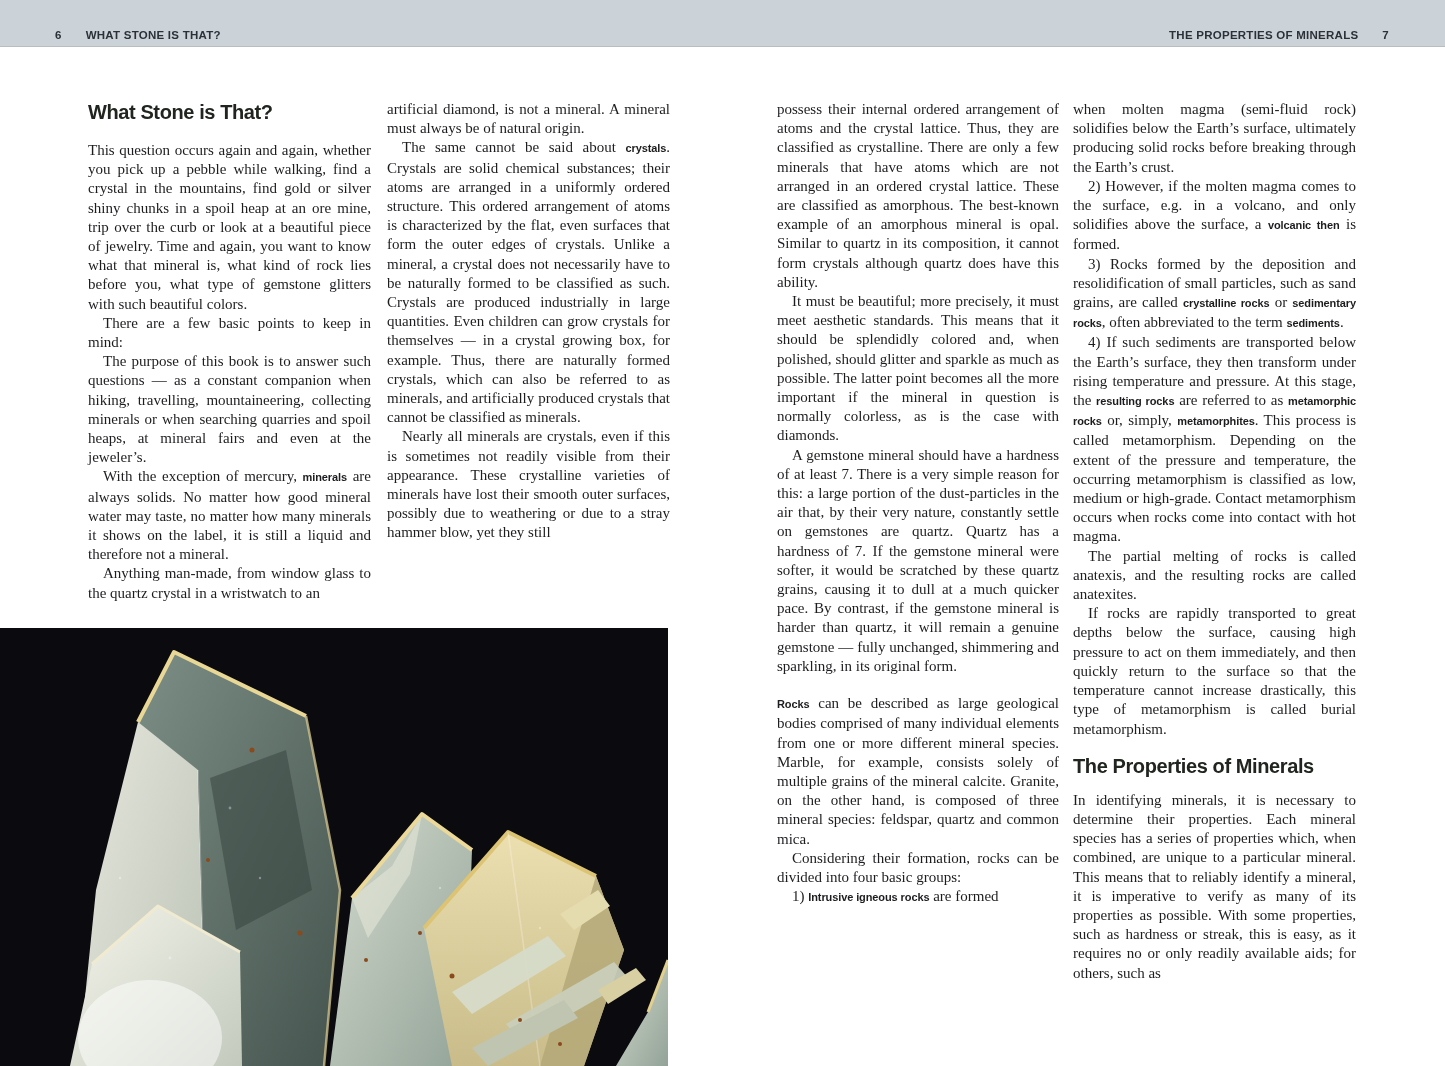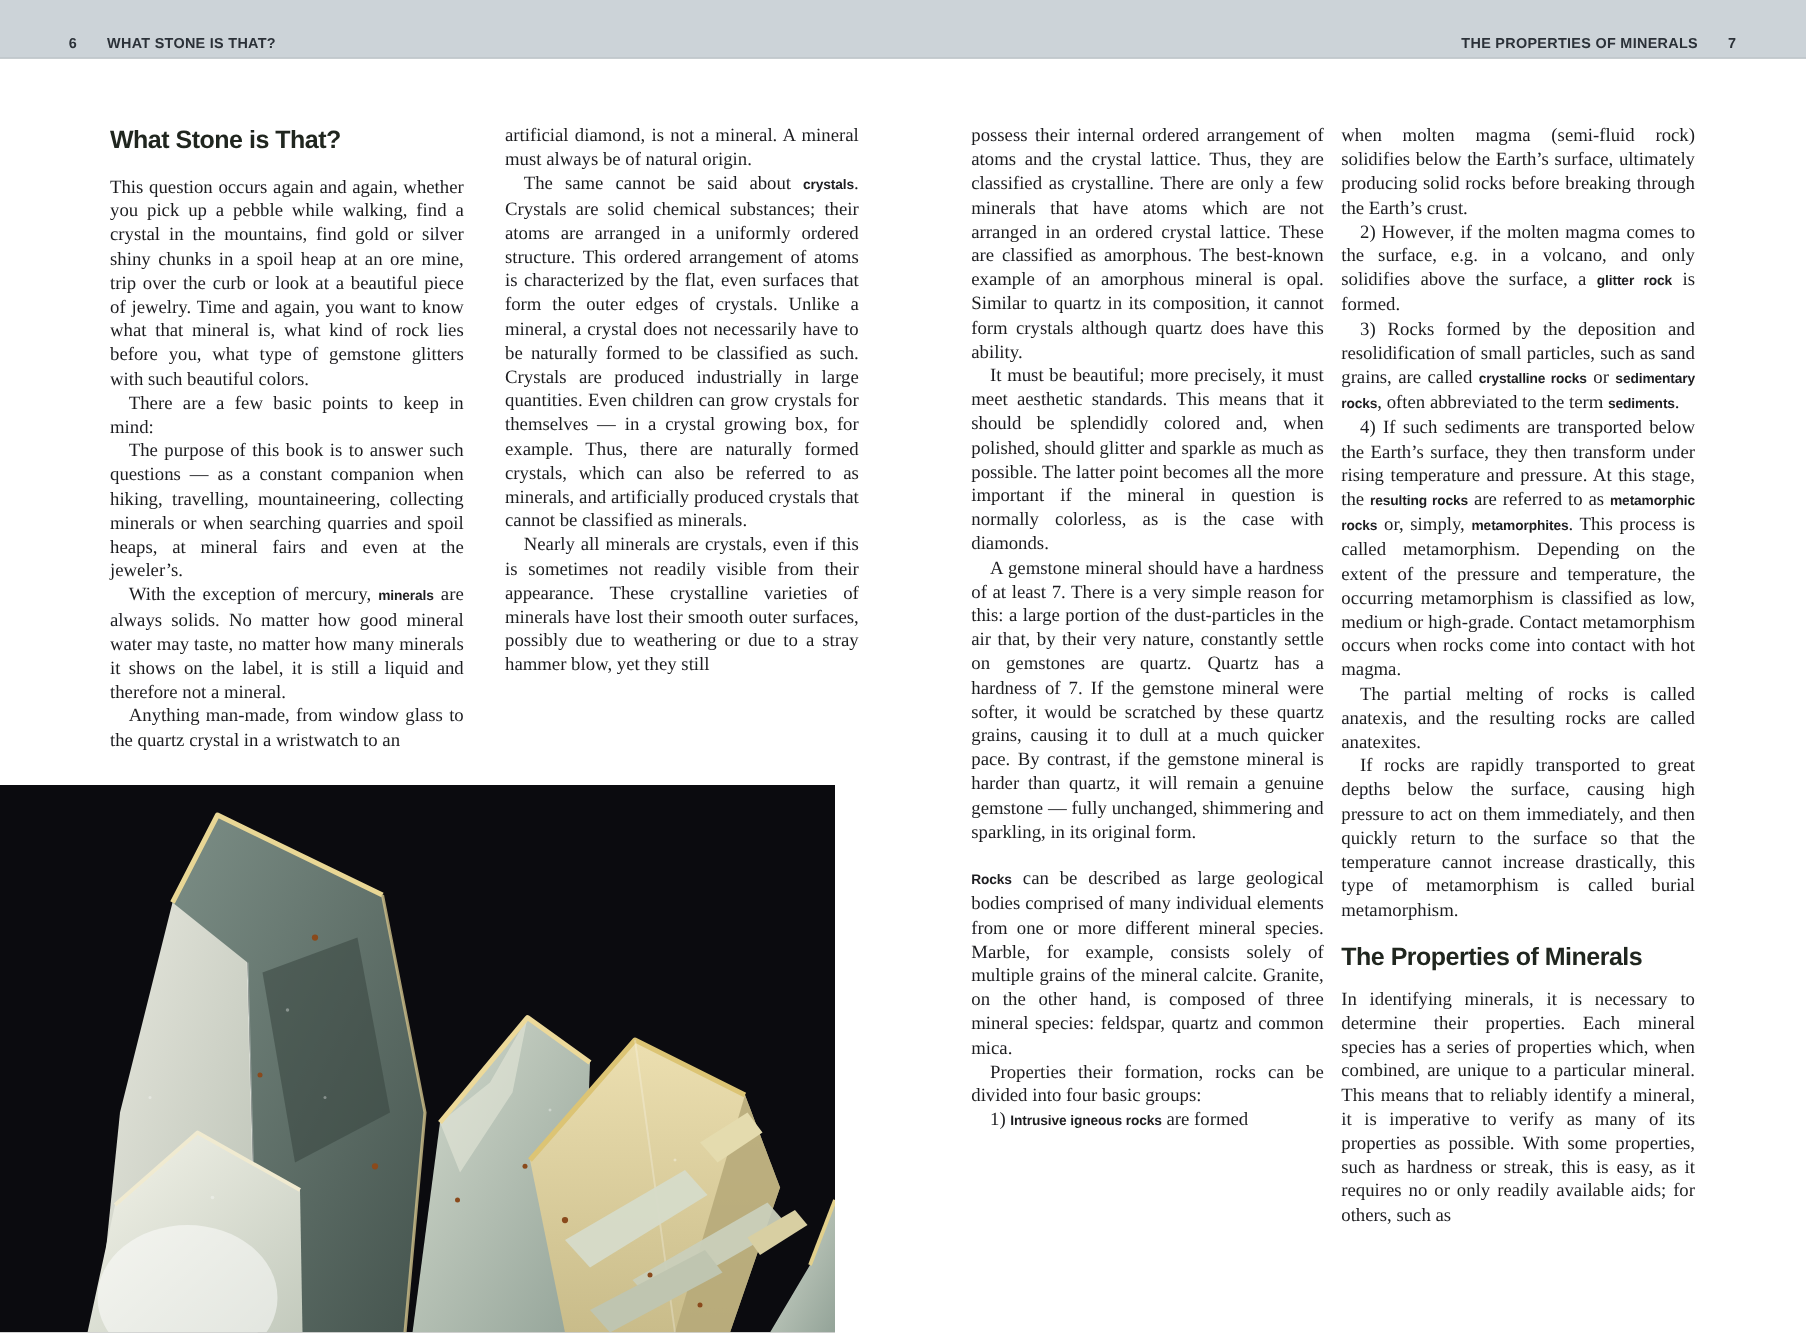--- a/index.html
+++ b/index.html
@@ -25,21 +25,21 @@
   }
   .runhead .grp{display:flex;align-items:baseline;gap:24px;}
   
   .col{
     position:absolute;top:100px;width:283px;
     font-size:15px;line-height:19.2px;
     text-align:justify;
     z-index:1;
   }
   .col-1{left:88px;}
-  .col-2{left:404px;}
+  .col-2{left:387px;}
   .col-3{left:777px;width:282px;}
   .col-4{left:1073px;}
   .col p{margin:0;}
   .col p.indent{text-indent:15px;}
   .col p.space{margin-top:18px;}
   .col-heading{
     font-family:"Liberation Sans", sans-serif;
     font-weight:700;font-size:20px;line-height:24px;
     letter-spacing:-0.4px;color:#20261f;
     margin:0 0 17px 0;text-align:left;
@@ -91,26 +91,26 @@
   <div class="col col-2">
       <p class="">artificial diamond, is not a mineral. A mineral must always be of natural origin.</p>
       <p class="indent">The same cannot be said about <b class="kw">crystals</b>. Crystals are solid chemical substances; their atoms are arranged in a uniformly ordered structure. This ordered arrangement of atoms is characterized by the flat, even surfaces that form the outer edges of crystals. Unlike a mineral, a crystal does not necessarily have to be naturally formed to be classified as such. Crystals are produced industrially in large quantities. Even children can grow crystals for themselves — in a crystal growing box, for example. Thus, there are naturally formed crystals, which can also be referred to as minerals, and artificially produced crystals that cannot be classified as minerals.</p>
       <p class="indent">Nearly all minerals are crystals, even if this is sometimes not readily visible from their appearance. These crystalline varieties of minerals have lost their smooth outer surfaces, possibly due to weathering or due to a stray hammer blow, yet they still</p>
     </div>
   <div class="col col-3">
       <p class="">possess their internal ordered arrangement of atoms and the crystal lattice. Thus, they are classified as crystalline. There are only a few minerals that have atoms which are not arranged in an ordered crystal lattice. These are classified as amorphous. The best-known example of an amorphous mineral is opal. Similar to quartz in its composition, it cannot form crystals although quartz does have this ability.</p>
       <p class="indent">It must be beautiful; more precisely, it must meet aesthetic standards. This means that it should be splendidly colored and, when polished, should glitter and sparkle as much as possible. The latter point becomes all the more important if the mineral in question is normally colorless, as is the case with diamonds.</p>
       <p class="indent">A gemstone mineral should have a hardness of at least 7. There is a very simple reason for this: a large portion of the dust-particles in the air that, by their very nature, constantly settle on gemstones are quartz. Quartz has a hardness of 7. If the gemstone mineral were softer, it would be scratched by these quartz grains, causing it to dull at a much quicker pace. By contrast, if the gemstone mineral is harder than quartz, it will remain a genuine gemstone — fully unchanged, shimmering and sparkling, in its original form.</p>
       <p class=" space"><b class="kw">Rocks</b> can be described as large geological bodies comprised of many individual elements from one or more different mineral species. Marble, for example, consists solely of multiple grains of the mineral calcite. Granite, on the other hand, is composed of three mineral species: feldspar, quartz and common mica.</p>
-      <p class="indent">Properties their formation, rocks can be divided into four basic groups:</p>
+      <p class="indent">Considering their formation, rocks can be divided into four basic groups:</p>
       <p class="indent">1) <b class="kw">Intrusive igneous rocks</b> are formed</p>
     </div>
   <div class="col col-4">
       <p class="">when molten magma (semi-fluid rock) solidifies below the Earth’s surface, ultimately producing solid rocks before breaking through the Earth’s crust.</p>
-      <p class="indent">2) However, if the molten magma comes to the surface, e.g. in a volcano, and only solidifies above the surface, a <b class="kw">glitter rock</b> is formed.</p>
+      <p class="indent">2) However, if the molten magma comes to the surface, e.g. in a volcano, and only solidifies above the surface, a <b class="kw">volcanic then</b> is formed.</p>
       <p class="indent">3) Rocks formed by the deposition and resolidification of small particles, such as sand grains, are called <b class="kw">crystalline rocks</b> or <b class="kw">sedimentary rocks</b>, often abbreviated to the term <b class="kw">sediments</b>.</p>
       <p class="indent">4) If such sediments are transported below the Earth’s surface, they then transform under rising temperature and pressure. At this stage, the <b class="kw">resulting rocks</b> are referred to as <b class="kw">metamorphic rocks</b> or, simply, <b class="kw">metamorphites</b>. This process is called metamorphism. Depending on the extent of the pressure and temperature, the occurring metamorphism is classified as low, medium or high-grade. Contact metamorphism occurs when rocks come into contact with hot magma.</p>
       <p class="indent">The partial melting of rocks is called anatexis, and the resulting rocks are called anatexites.</p>
       <p class="indent">If rocks are rapidly transported to great depths below the surface, causing high pressure to act on them immediately, and then quickly return to the surface so that the temperature cannot increase drastically, this type of metamorphism is called burial metamorphism.</p>
       <h2 class="col-heading mid">The Properties of Minerals</h2>
       <p class="">In identifying minerals, it is necessary to determine their properties. Each mineral species has a series of properties which, when combined, are unique to a particular mineral. This means that to reliably identify a mineral, it is imperative to verify as many of its properties as possible. With some properties, such as hardness or streak, this is easy, as it requires no or only readily available aids; for others, such as</p>
     </div>
 
 
   <div class="photo">

